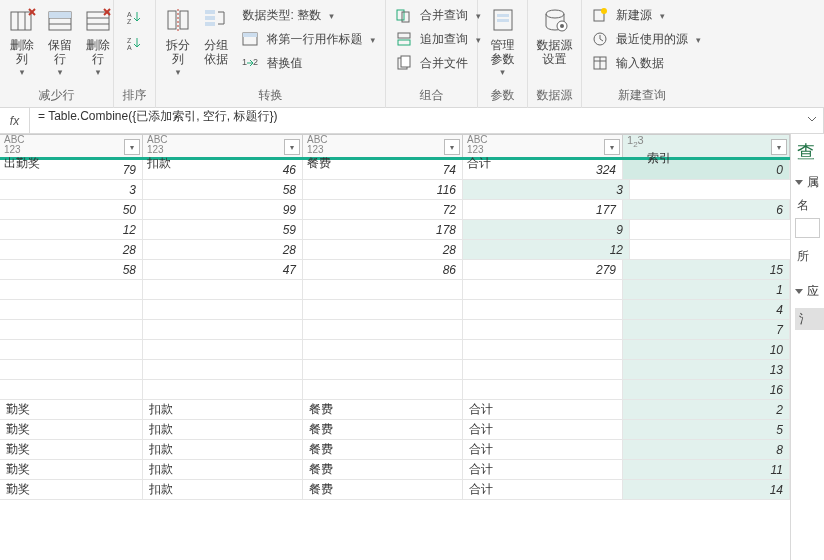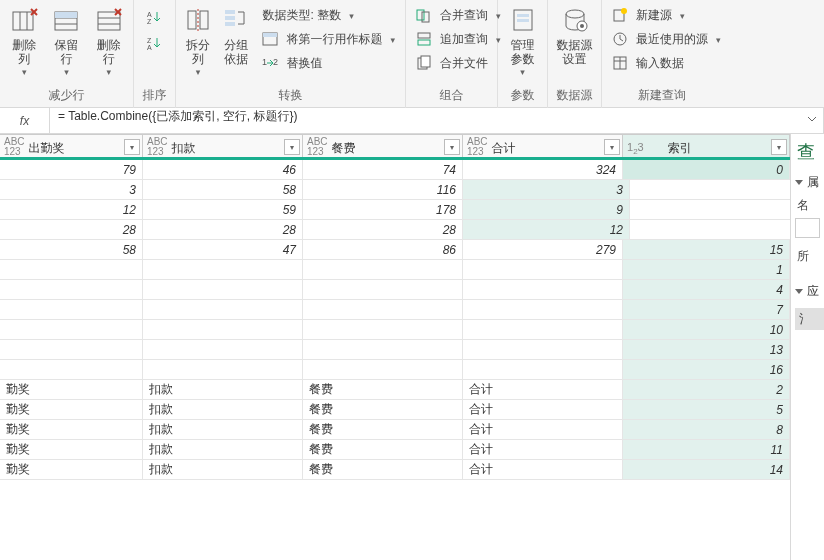--- a/index.html
+++ b/index.html
@@ -13,28 +13,28 @@
   .big-btn { display: flex; flex-direction: column; align-items: center; width: 38px; padding-top: 2px; cursor: pointer; }
   .big-btn .ico { width: 32px; height: 32px; display: flex; align-items: center; justify-content: center; }
   .big-btn .lbl { font-size: 12px; text-align: center; line-height: 14px; margin-top: 2px; }
   .drop { font-size: 9px; color: #666; margin-top: 1px; }
   .stack { display: flex; flex-direction: column; gap: 2px; }
   .mini { display: flex; align-items: center; gap: 8px; font-size: 12px; line-height: 18px; height: 22px; cursor: pointer; padding: 0 4px; white-space: nowrap; }
   .mini .mi { width: 16px; height: 16px; display: inline-block; }
 
   
   .fbar { height: 26px; border-bottom: 1px solid #d9d9d9; display: flex; align-items: center; }
-  .fx { width: 50px; font-style: italic; color: #555; border-right: 1px solid #d9d9d9; height: 100%; display: flex; align-items: center; justify-content: center; }
+  .fx { width: 30px; font-style: italic; color: #555; border-right: 1px solid #d9d9d9; height: 100%; display: flex; align-items: center; justify-content: center; }
   .formula { flex: 1; padding: 0 8px; font-size: 12px; color: #333; height: 100%; display: flex; border-right: 1px solid #d9d9d9; position: relative; }
   .formula .expand { position: absolute; right: 4px; top: 4px; width: 14px; height: 14px; cursor: pointer; }
 
   
   .grid-wrap { position: absolute; top: 134px; left: 0; width: 790px; bottom: 0; }
   .headers { display: flex; height: 26px; border-bottom: 3px solid #1aaf8f; background: #f9f9f9; }
-  .hcell { border-top: 1px solid #ccc; border-right: 1px solid #ccc; display: flex; align-items: flex-end; padding: 0 4px; position: relative; font-size: 12px; color: #333; background: #f9f9f9; }
+  .hcell { border-top: 1px solid #ccc; border-right: 1px solid #ccc; display: flex; align-items: flex-start; padding: 0 4px; position: relative; font-size: 12px; color: #333; background: #f9f9f9; flex-direction: column; }
   .hcell .type { color: #888; font-size: 10px; margin-right: 4px; line-height: 10px; }
   .hcell .dd { position: absolute; right: 2px; top: 4px; width: 16px; height: 16px; border: 1px solid #bbb; background: #fff; display: flex; align-items: center; justify-content: center; font-size: 8px; color: #666; cursor: pointer; }
   .c0 { width: 143px; }
   .c1 { width: 160px; }
   .c2 { width: 160px; }
   .c3 { width: 160px; }
   .c4 { width: 167px; background: #e2f1ed; }
   .rows { }
   .row { display: flex; height: 20px; border-bottom: 1px solid #e5e5e5; }
   .cell { border-right: 1px solid #e5e5e5; padding: 0 6px; display: flex; align-items: center; font-size: 12px; color: #333; }
@@ -52,21 +52,21 @@
   .rstep { background: #e0e0e0; height: 22px; margin: 4px 0 0 4px; display: flex; align-items: center; padding-left: 4px; }
   .rpanel .txt { white-space: nowrap; overflow: hidden; }
 
   svg { display: block; }
 </style>
 </head>
 <body>
 
 <div class="ribbon">
 
-  <div class="group" style="width:134px">
+  <div class="group" style="width:114px">
     <div class="group-body">
       <div class="big-btn">
         <span class="ico">
           <svg width="28" height="28">
               <rect x="3" y="6" width="20" height="18" fill="none" stroke="#666" stroke-width="1"></rect>
               <line x1="10" y1="6" x2="10" y2="24" stroke="#666"></line>
               <line x1="17" y1="6" x2="17" y2="24" stroke="#666"></line>
               <line x1="21" y1="3" x2="27" y2="9" stroke="#c0392b" stroke-width="2"></line>
               <line x1="27" y1="3" x2="21" y2="9" stroke="#c0392b" stroke-width="2"></line>
             </svg>
@@ -350,20 +350,27 @@
         <div class="cell c3 num">324</div>
         <div class="cell c4 num sel">0</div>
       </div>
       <div class="row">
         <div class="cell c0 num">3</div>
         <div class="cell c2 num">58</div>
         <div class="cell c3 num">116</div>
         <div class="cell c4 num">3</div>
       </div>
       <div class="row">
+        <div class="cell c0 num">50</div>
+        <div class="cell c1 num">99</div>
+        <div class="cell c2 num">72</div>
+        <div class="cell c3 num">177</div>
+        <div class="cell c4 num">6</div>
+      </div>
+      <div class="row">
         <div class="cell c0 num">12</div>
         <div class="cell c1 num">59</div>
         <div class="cell c3 num">178</div>
         <div class="cell c4 num">9</div>
       </div>
       <div class="row">
         <div class="cell c0 num">28</div>
         <div class="cell c1 num">28</div>
         <div class="cell c2 num">28</div>
         <div class="cell c4 num">12</div>

